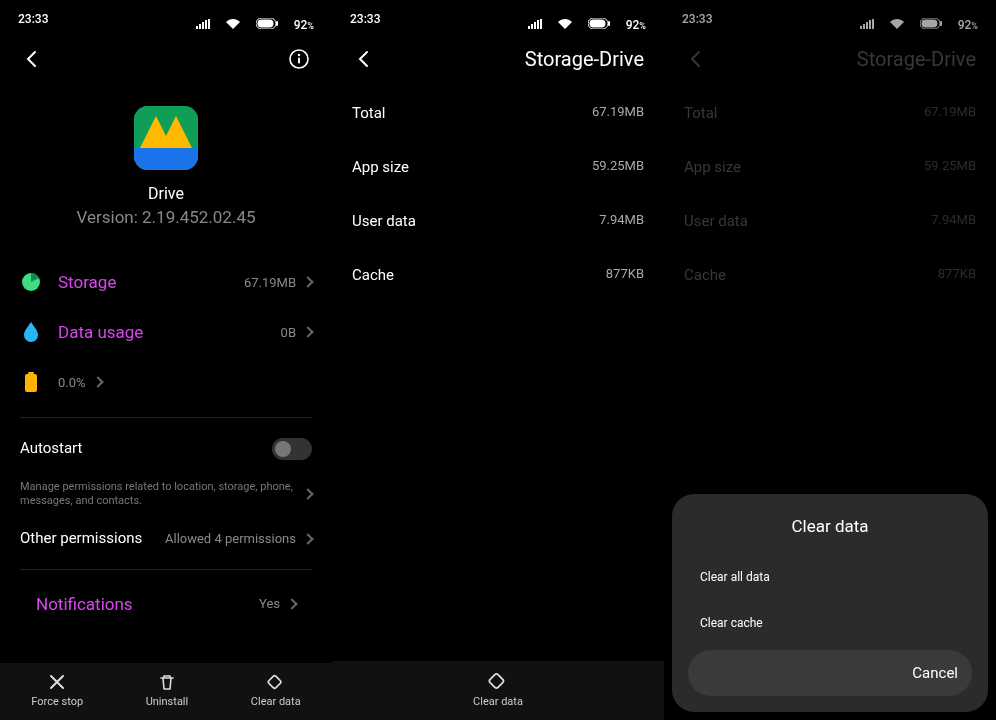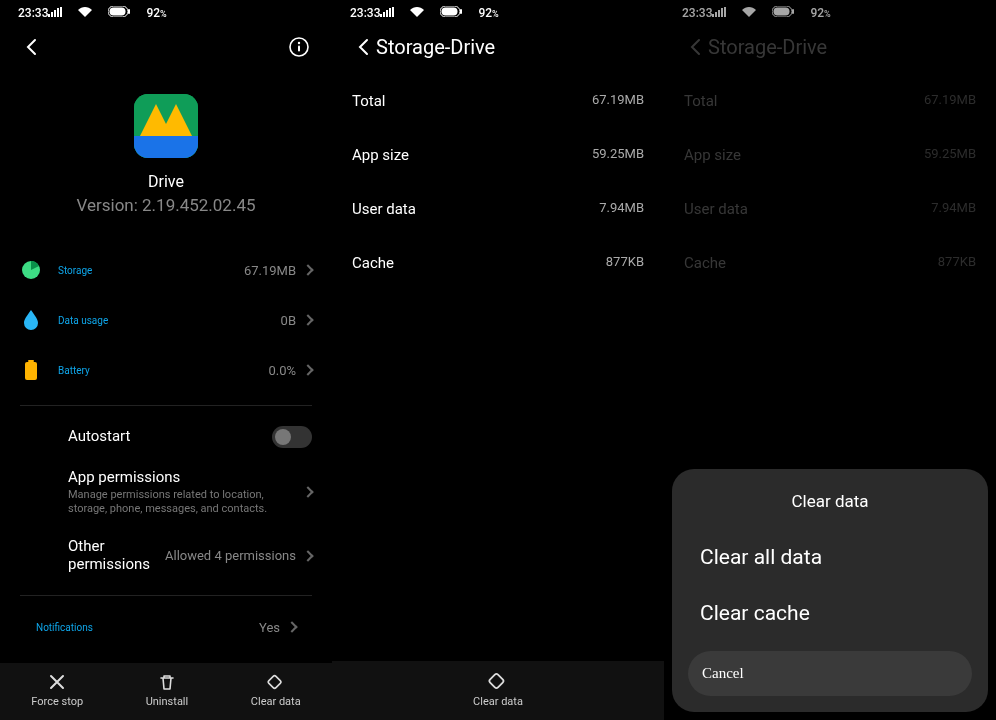--- a/index.html
+++ b/index.html
@@ -16,38 +16,39 @@
     height: 720px;
     background: #000;
     color: #fff;
     position: relative;
     overflow: hidden;
     display: flex;
     flex-direction: column;
   }
   .status-bar {
     display: flex;
+    justify-content: space-between;
     align-items: center;
     padding: 6px 18px 4px;
     font-size: 12px;
     font-weight: 500;
   }
-  .status-right { display: flex; align-items: center; gap: 16px; }
+  .status-right { display: flex; align-items: center; gap: 16px; margin-top: 12px; }
   .header {
     display: flex;
     align-items: center;
     padding: 10px 20px 14px;
     position: relative;
     min-height: 50px;
   }
   .back-btn { width: 24px; height: 24px; display:flex; align-items:center; justify-content:center; cursor:pointer; }
   .info-btn { position: absolute; right: 20px; top: 12px; width:24px; height:24px; cursor:pointer; }
   .header-title {
     flex: 1;
-    text-align: left;
+    text-align: right;
     font-size: 20px;
     font-weight: 400;
   }
   .app-hero { text-align: center; padding: 20px 12px 30px; }
   .app-icon {
     width: 64px; height: 64px;
     border-radius: 14px;
     margin: 0 auto 14px;
     overflow: hidden;
     position: relative;
@@ -57,27 +58,27 @@
   .app-name { font-size: 16px; margin-bottom: 4px; }
   .app-version { font-size: 17px; color: #888; }
   .list { padding: 0 20px; }
   .row {
     display: flex;
     align-items: center;
     padding: 14px 0;
     cursor: pointer;
   }
   .row-icon { width: 22px; height: 22px; margin-right: 16px; display:flex; align-items:center; justify-content:center; }
-  .row-label { flex: 1; font-size: 10px; color: #0ea5e9; }
+  .row-label { flex: 1; font-size: 17px; color: #d946ef; }
   .row-value { font-size: 13px; color: #888; margin-right: 8px; }
   .chevron { width: 8px; height: 8px; border-right: 2px solid #666; border-top: 2px solid #666; transform: rotate(45deg); }
   .divider { height: 1px; background: #222; margin: 10px 20px; }
   .section-label { font-size: 13px; color: #777; padding: 16px 20px 8px; }
   .perm-row { padding: 10px 20px; display:flex; align-items:center; cursor:pointer; }
-  .perm-text { flex:1;margin-left:48px; }
+  .perm-text { flex:1; }
   .perm-title { font-size: 15px; margin-bottom: 2px; }
   .perm-sub { font-size: 11px; color: #777; line-height: 1.3; }
   .toggle {
     width: 40px; height: 22px; border-radius: 11px;
     background: #333; position: relative; cursor:pointer;
   }
   .toggle::after {
     content: ""; position: absolute; left: 3px; top: 3px;
     width: 16px; height: 16px; border-radius: 50%; background: #777;
   }
@@ -110,32 +111,31 @@
     background: rgba(0,0,0,0.35);
   }
   .sheet {
     position: absolute; left: 8px; right: 8px; bottom: 8px;
     background: #2b2b2b;
     border-radius: 22px;
     padding: 22px 16px 16px;
   }
   .sheet-title { text-align:center; font-size: 17px; margin-bottom: 18px; }
   .sheet-option {
-    padding: 16px 12px; font-size: 21px; cursor:pointer;
+    padding: 16px 12px; font-size: 12px; cursor:pointer;
     border-radius: 8px;
   }
   .sheet-cancel {
-    margin-top: 10px;
+    margin-top: 4px;
     background: #3a3a3a;
     border-radius: 28px;
-    text-align: left;
+    text-align: right;
     padding: 14px;
     font-size: 15px;
     cursor:pointer;
-    font-family:Liberation Serif, serif;
   }
 </style>
 </head>
 <body>
 
 <div class="screen">
   <div class="status-bar">
     <span>23:33</span>
     <span class="status-right">
       <span><svg width="14" height="10" viewBox="0 0 14 10">
@@ -203,38 +203,36 @@
       <span class="row-value">0B</span>
       <span class="chevron"></span>
     </div>
     <div class="row">
       <span class="row-icon">
           <svg width="14" height="20" viewBox="0 0 14 20">
             <rect x="4" y="0" width="6" height="2" rx="1" fill="#ffb300"></rect>
             <rect x="1" y="2" width="12" height="18" rx="2" fill="#ffb300"></rect>
           </svg>
         </span>
-      <span class="row-label">Battery</span>
       <span class="row-value">0.0%</span>
       <span class="chevron"></span>
     </div>
   </div>
 
   <div class="divider"></div>
 
   <div class="perm-row">
     <div class="perm-text">
         <div class="perm-title">Autostart</div>
       </div>
     <div class="toggle"></div>
   </div>
 
   <div class="perm-row">
     <div class="perm-text">
-      <div class="perm-title">App permissions</div>
       <div class="perm-sub">Manage permissions related to location, storage, phone, messages, and contacts.</div>
     </div>
     <span class="chevron"></span>
   </div>
 
   <div class="perm-row">
     <div class="perm-text">
         <div class="perm-title">Other permissions</div>
       </div>
     <span class="row-value">Allowed 4 permissions</span>

